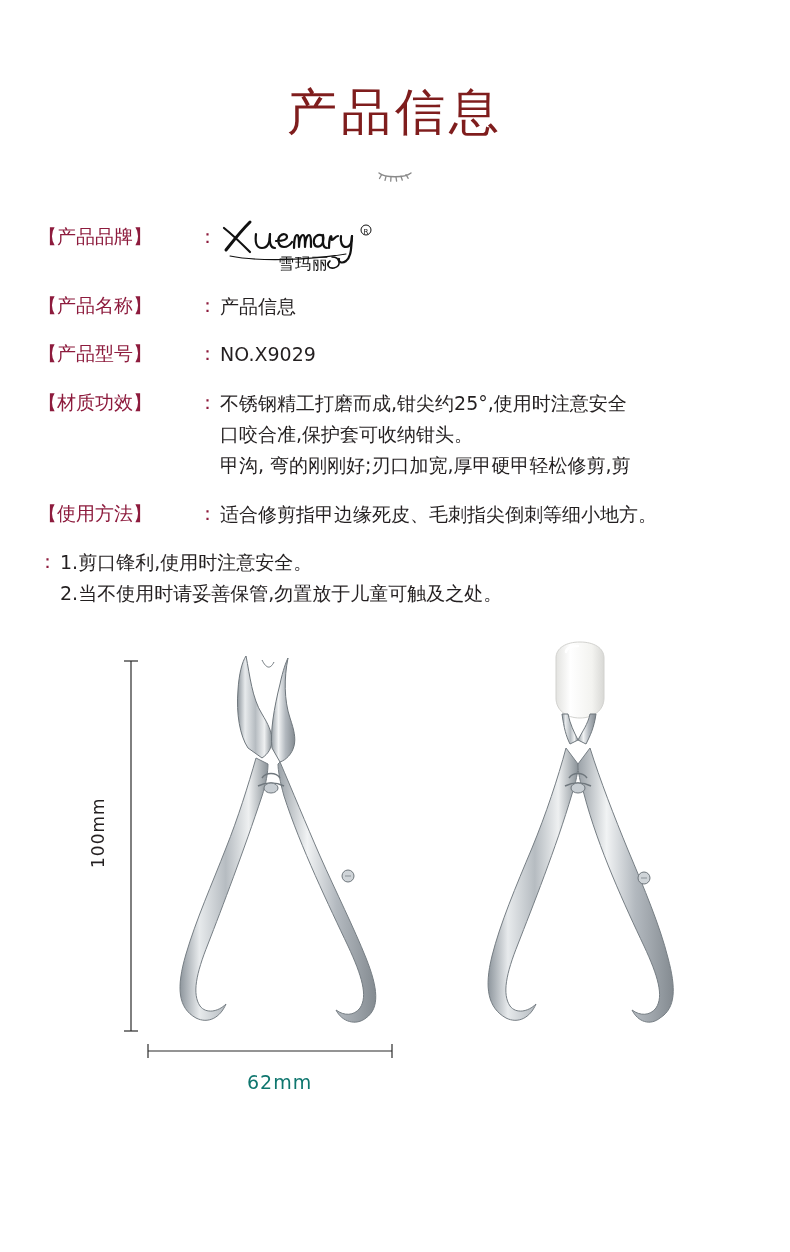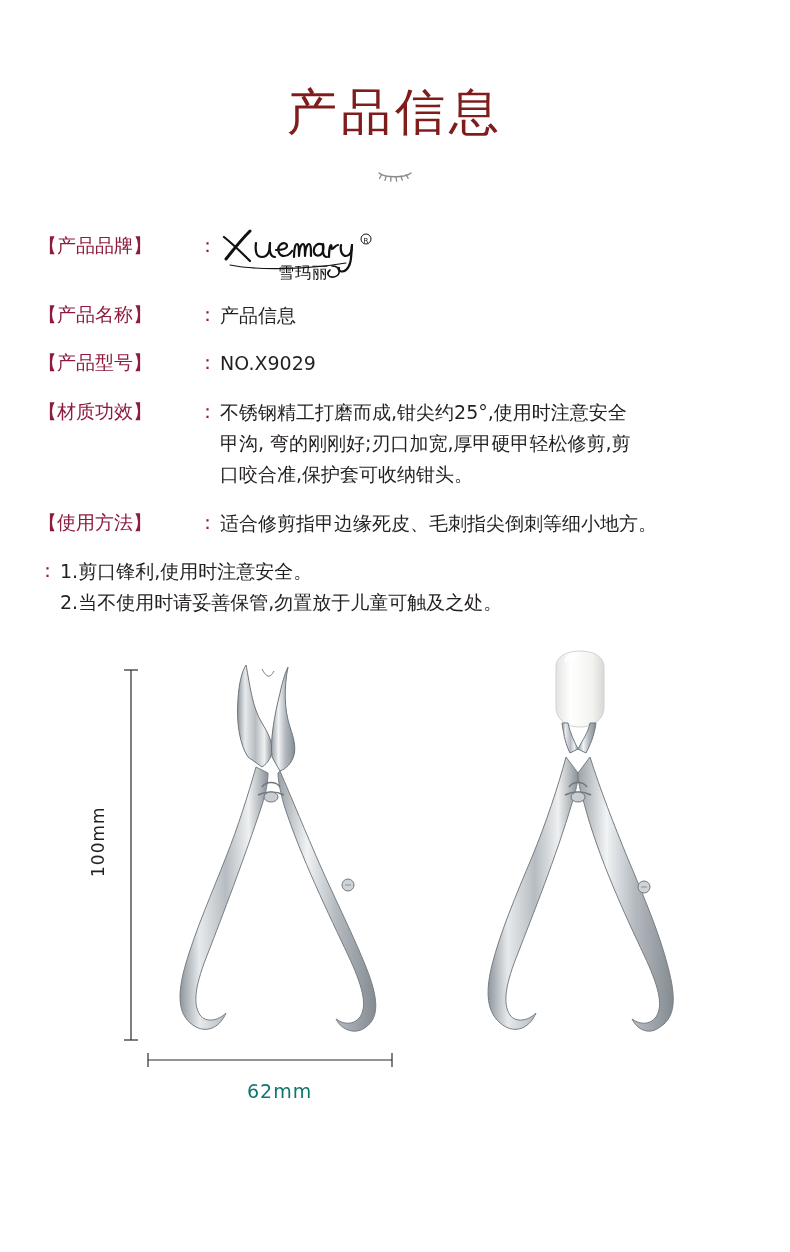--- a/index.html
+++ b/index.html
@@ -29,21 +29,21 @@
     font-family:"DejaVu Sans", sans-serif;
   }
   .ornament{
     text-align:center;
     margin-top:22px;
     height:26px;
   }
   .ornament svg{display:inline-block;}
   
   .spec-list{
-    margin-top:43px;
+    margin-top:34px;
     padding-left:38px;
     padding-right:30px;
   }
   .spec-row{
     display:flex;
     align-items:flex-start;
     margin-bottom:17px;
   }
   .spec-label{
     width:160px;
@@ -180,22 +180,22 @@
       <div class="spec-value">
         <span class="line">NO.X9029</span>
       </div>
     </div>
 
     <div class="spec-row">
       <div class="spec-label">【材质功效】</div>
       <div class="spec-colon">：</div>
       <div class="spec-value">
         <span class="line">不锈钢精工打磨而成,钳尖约25°,使用时注意安全</span>
+        <span class="line">口咬合准,保护套可收纳钳头。</span>
         <span class="line">甲沟, 弯的刚刚好;刃口加宽,厚甲硬甲轻松修剪,剪</span>
-        <span class="line">口咬合准,保护套可收纳钳头。</span>
       </div>
     </div>
 
     <div class="spec-row">
       <div class="spec-label">【使用方法】</div>
       <div class="spec-colon">：</div>
       <div class="spec-value">
         <span class="line">适合修剪指甲边缘死皮、毛刺指尖倒刺等细小地方。</span>
       </div>
     </div>

